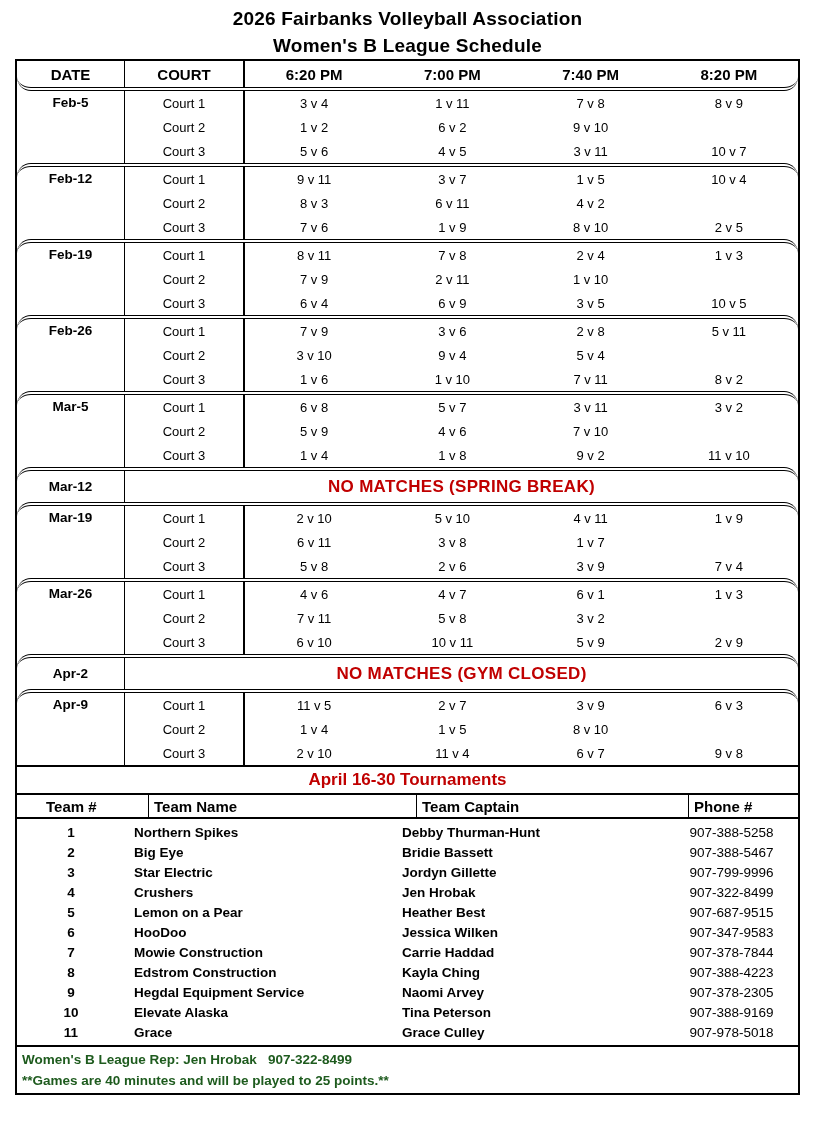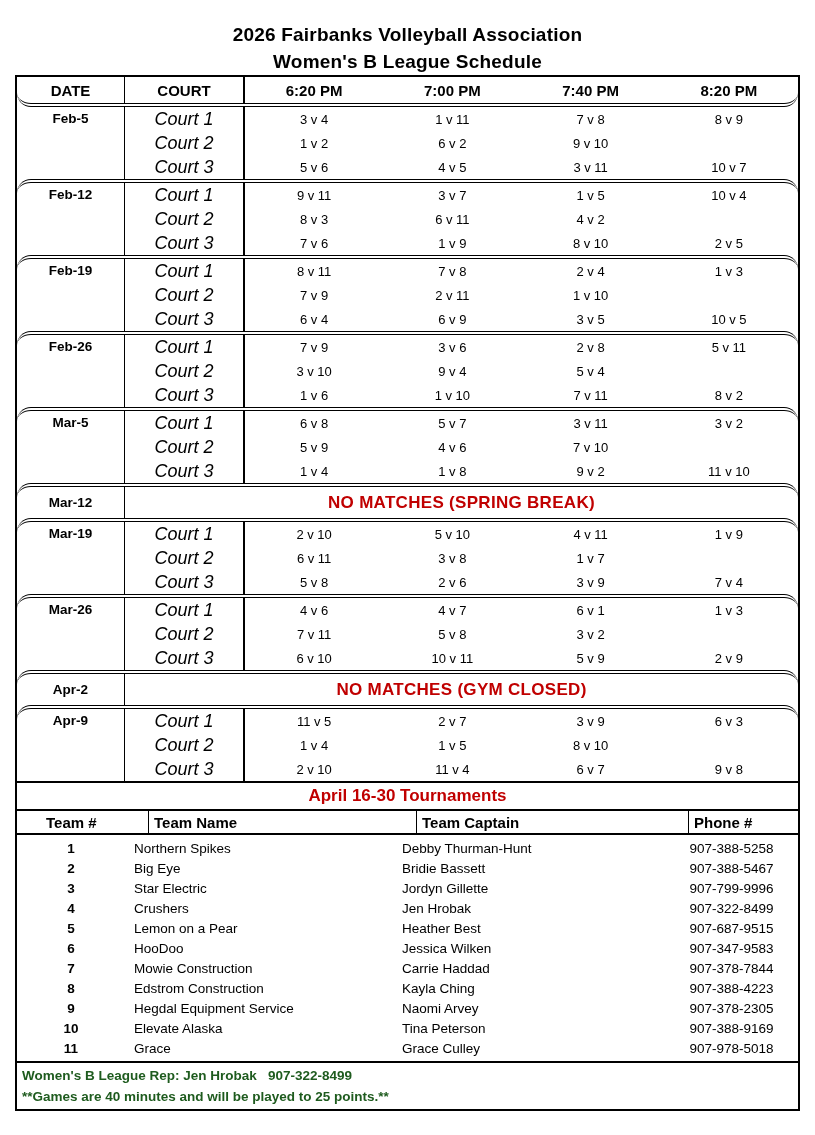--- a/index.html
+++ b/index.html
@@ -1,54 +1,54 @@
 <!DOCTYPE html>
 <html><head>
 <meta charset="utf-8">
 <style>
   html,body{margin:0;padding:0;background:#fff;}
   body{width:815px;height:1135px;font-family:"Liberation Sans",sans-serif;color:#000;overflow:hidden;}
-  .page{width:785px;margin:16px auto;padding-top:5px;}
+  .page{width:785px;margin:0 auto;padding-top:5px;}
   .title{text-align:center;font-weight:bold;font-size:19px;line-height:27px;letter-spacing:.2px;}
   .version{text-align:right;font-size:11px;line-height:16px;margin:2px 8px 2px 0;}
 
   
   .schedule-table{border:2px solid #000;}
   .grid6{display:grid;grid-template-columns:108px 120px 1fr 1fr 1fr 1fr;border-radius:14px;}
   .schedule-header{border-bottom:4px double #000;}
   .hcell{height:26px;display:flex;align-items:center;justify-content:center;
          font-weight:bold;font-size:15px;}
   .hcell.c-date{border-right:1px solid #000;}
   .hcell.c-court{border-right:2px solid #000;}
   .week{grid-auto-rows:24px;}
   .week + .week{border-top:4px double #000;}
   .cell{display:flex;align-items:center;justify-content:center;font-size:13px;}
   .date-cell{grid-row:1 / span 3;grid-column:1;border-right:1px solid #000;
              align-items:flex-start;padding-top:4px;font-weight:bold;font-size:13.5px;}
-  .court-cell{grid-column:2;border-right:2px solid #000;font-style:italic;font-size:18px;}
+  .court-cell{grid-column:2;border-right:2px solid #000;font-size:13px;}
   .game-cell{font-size:13px;}
   .week.notice{grid-auto-rows:31px;}
   .week.notice .date-cell{grid-row:1;align-items:center;padding-top:0;}
   .notice-cell{grid-column:2 / -1;color:var(--accent-red,#C00000);
                font-weight:bold;font-size:17px;letter-spacing:.3px;}
 
   
   .banner{border:2px solid #000;margin-top:-2px;height:26px;display:flex;align-items:center;
           justify-content:center;color:var(--accent-red,#C00000);font-weight:bold;font-size:17px;}
 
   
   .rgrid{display:grid;grid-template-columns:108px 268px 272px 1fr;}
   .roster-header{border:2px solid #000;margin-top:-2px;padding-left:24px;}
   .rh{height:22px;display:flex;align-items:center;font-weight:bold;font-size:15px;padding:0 5px;}
   .rh:not(:last-child){border-right:1px solid #000;}
   .roster-body{border:2px solid #000;margin-top:-2px;padding:3px 0;}
   .team-row{grid-auto-rows:20px;}
   .tcell{display:flex;align-items:center;font-size:13.5px;}
   .tnum{justify-content:center;font-weight:bold;}
-  .tname,.tcap{padding-left:9px;}
+  .tname,.tcap{padding-left:9px;font-weight:bold;}
   .tphone{justify-content:center;}
 
   
   .footer-box{border:2px solid #000;margin-top:-2px;padding:2px 5px;}
   .footer-box div{color:var(--footer-green,#1E5B1E);font-weight:bold;font-size:13.5px;
                   line-height:21px;white-space:pre;}
 </style>
 </head>
 <body style="--accent-red: #C00000; --footer-green: #1E5B1E;">
 

